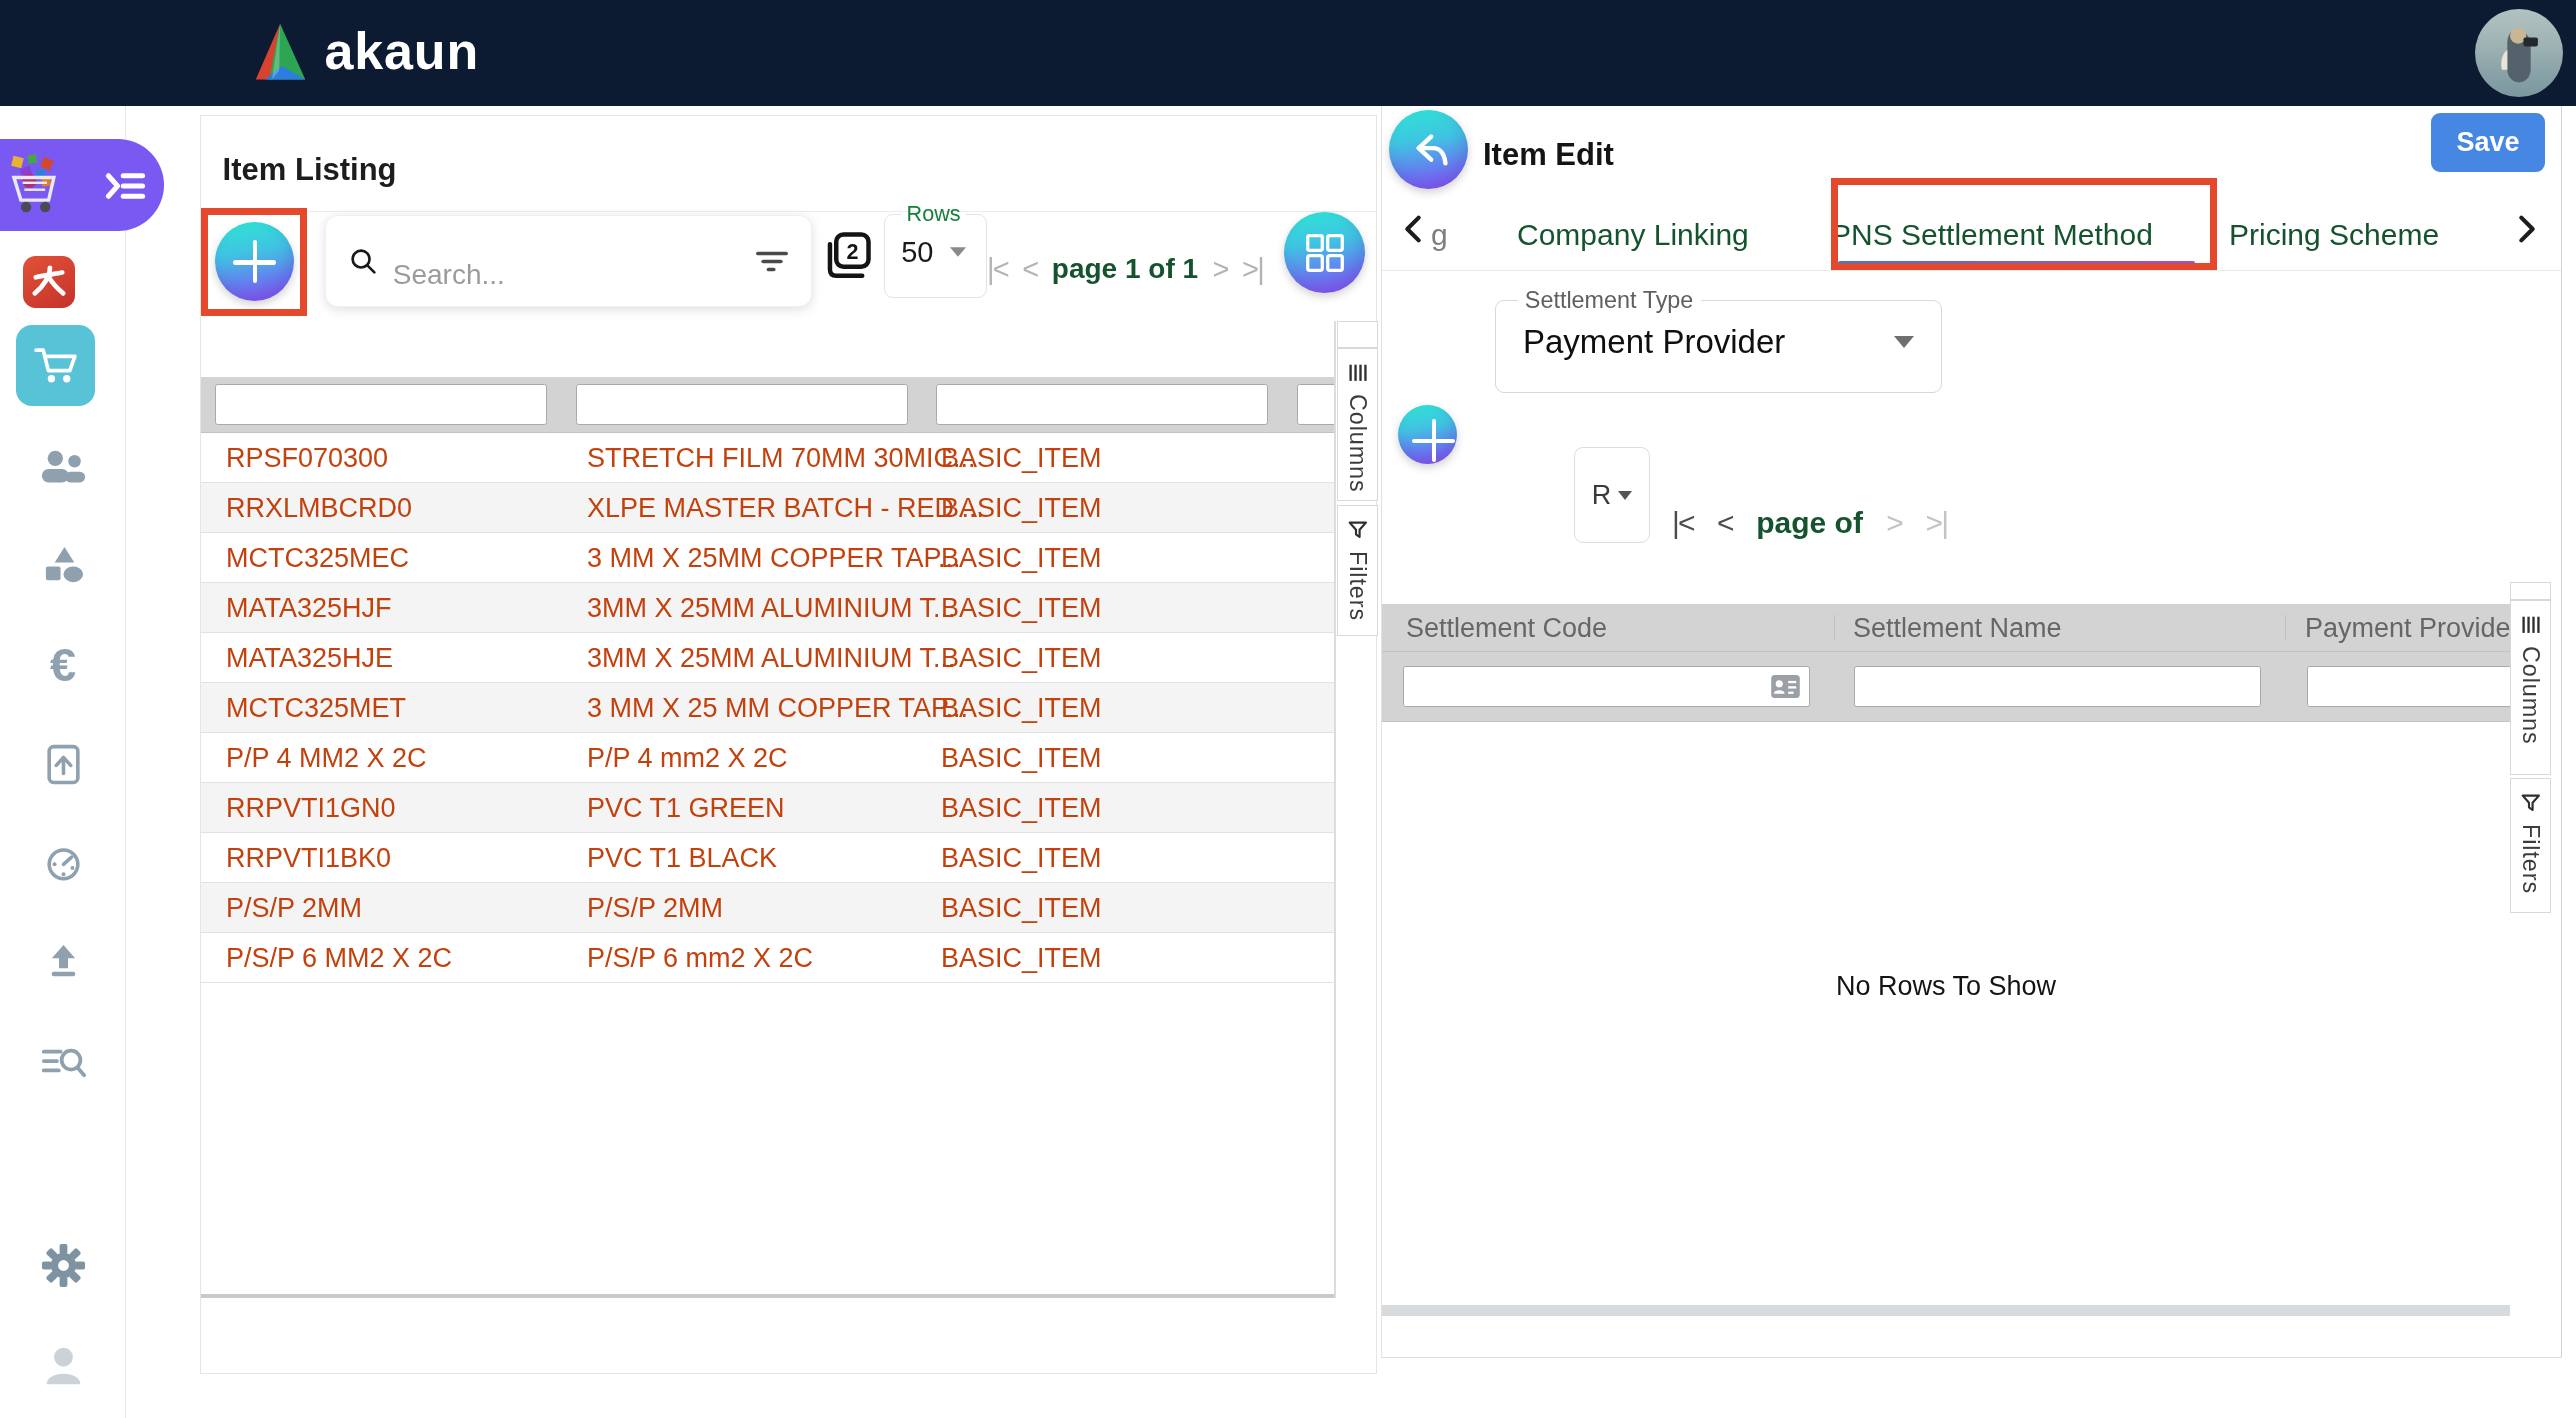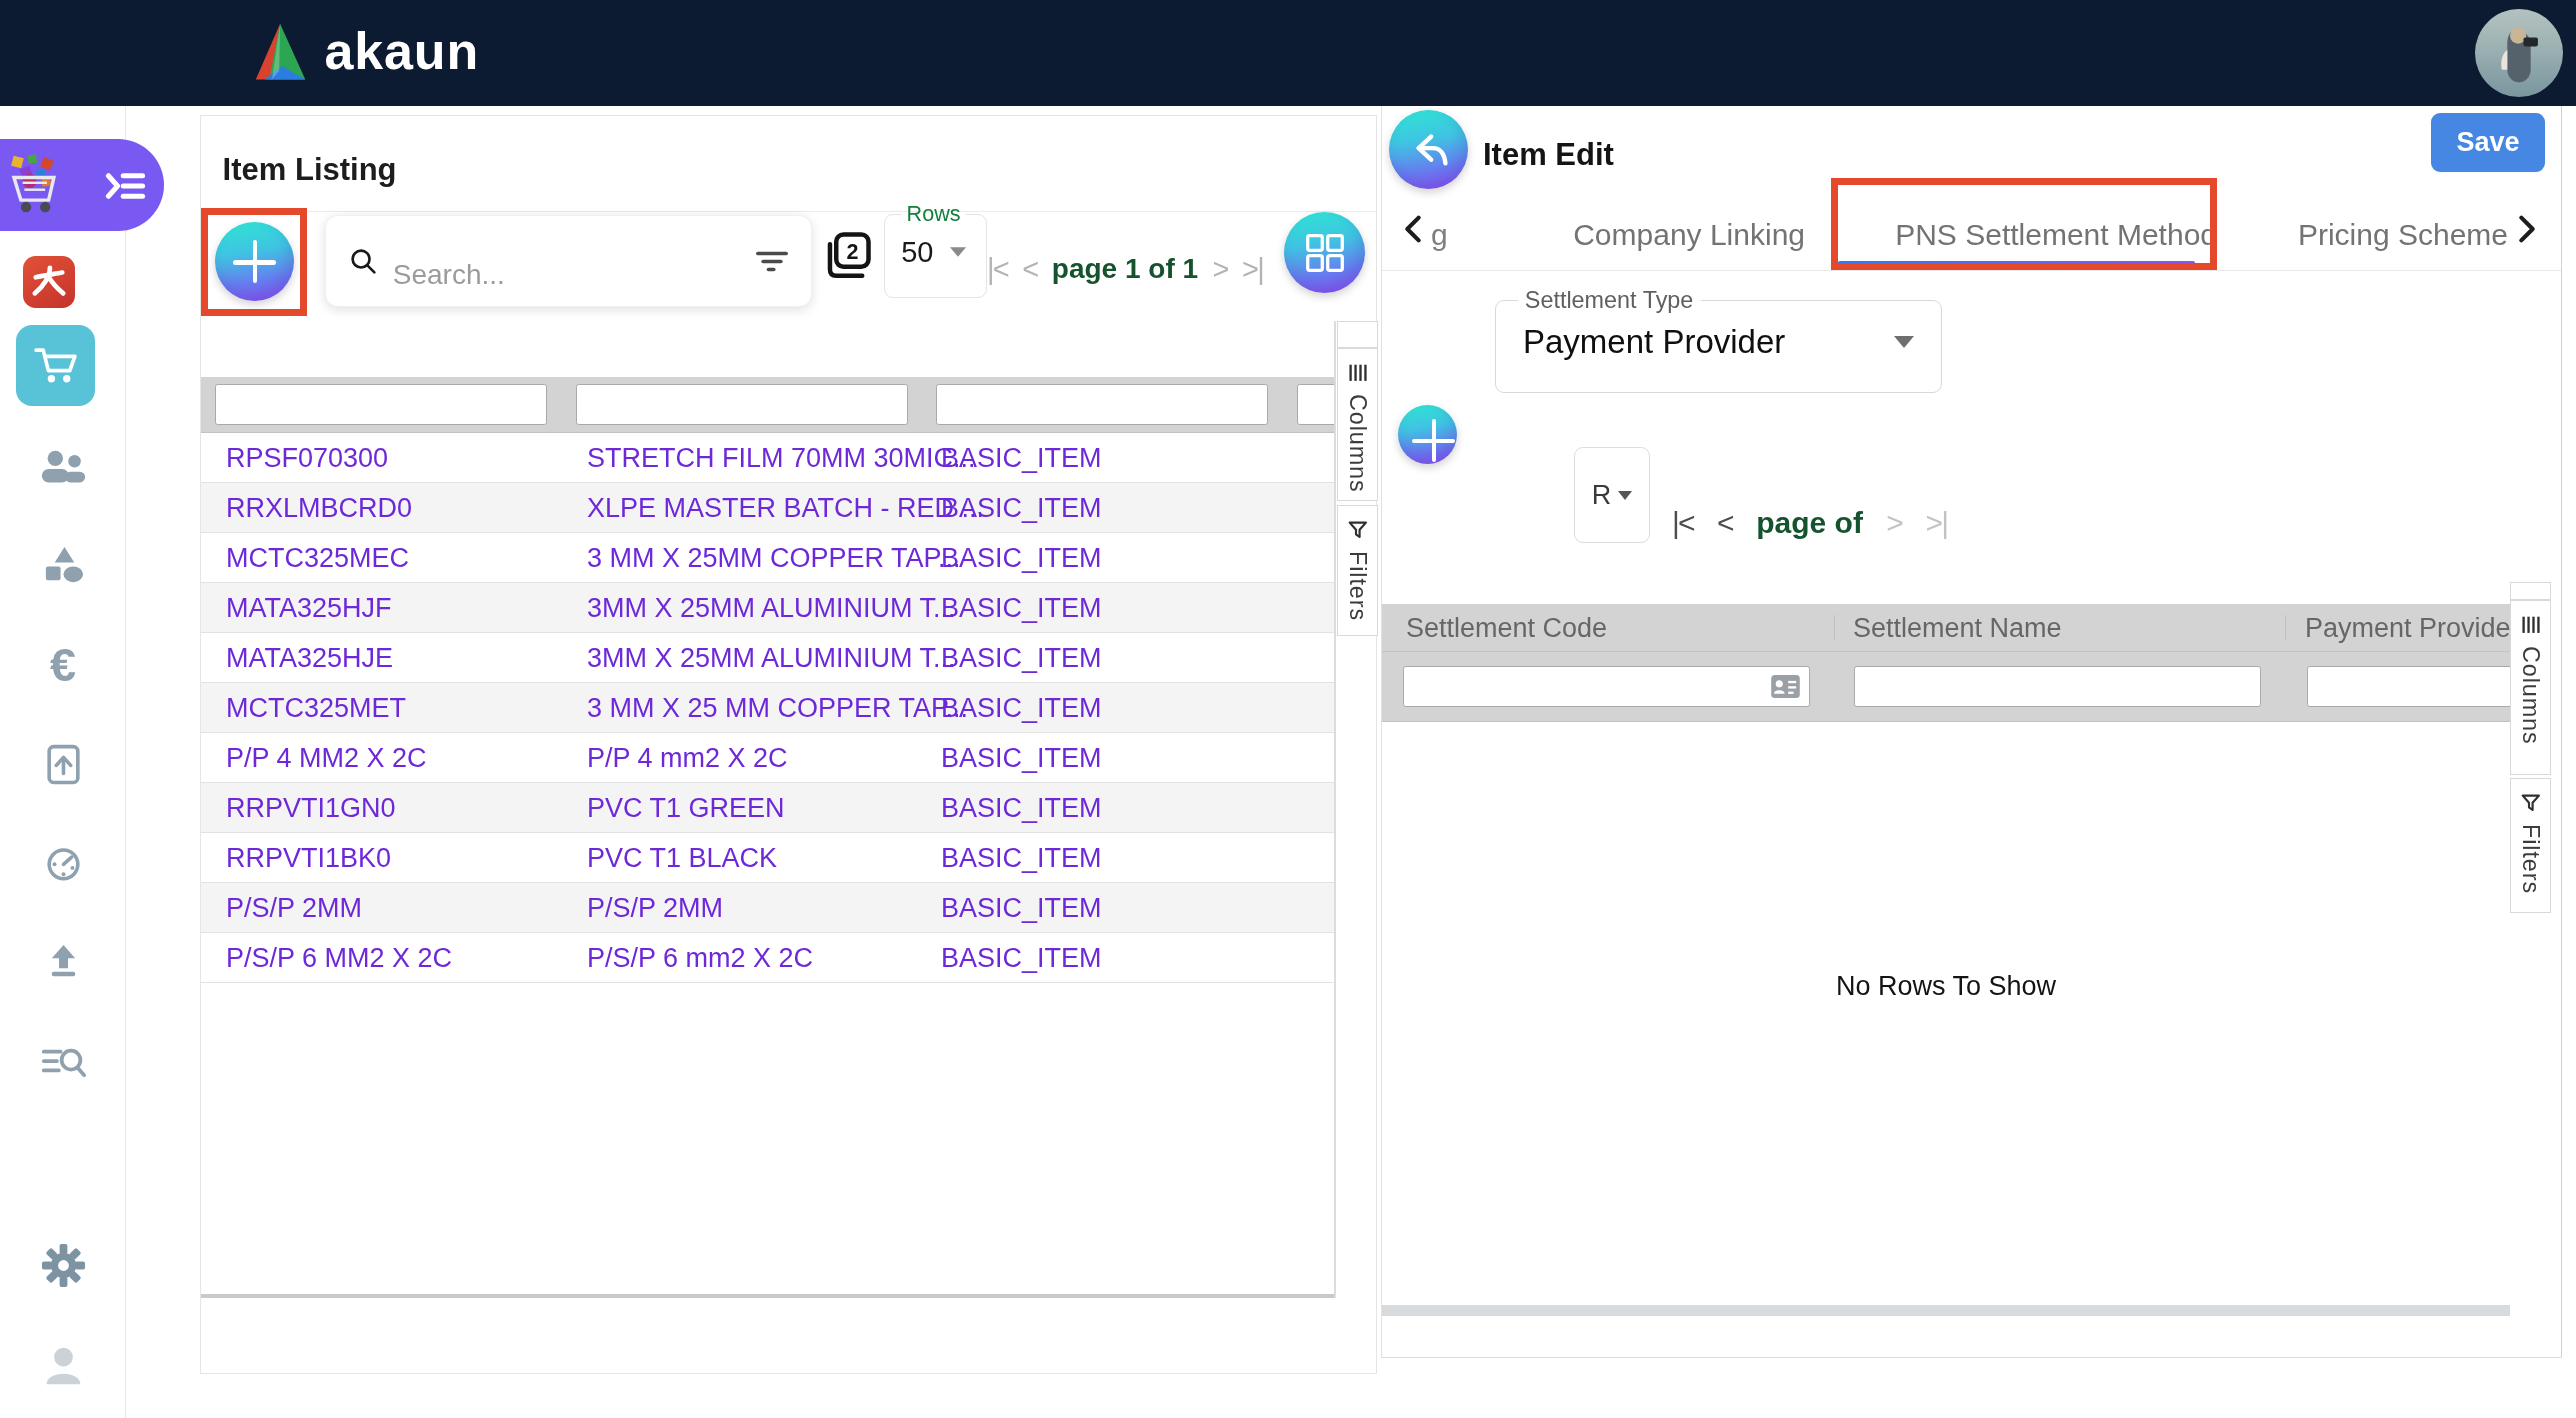--- a/index.html
+++ b/index.html
@@ -62,34 +62,34 @@
 
   
   .thead { position:absolute; background:#d3d3d3; border-bottom:0.9px solid #c2c2c2; overflow:hidden; }
   .thead .hlabel { position:absolute; top:50%; transform:translateY(-50%); font-size:27px; color:#666; font-weight:500; white-space:nowrap; }
   .vsep { position:absolute; top:10.8px; bottom:10.8px; width:0.9px; background:#bfbfbf; }
   .frow { position:absolute; background:#d3d3d3; border-bottom:0.9px solid #c2c2c2; overflow:hidden; }
   .frow input { position:absolute; height:41px; border:0.9px solid #a9a9a9; border-radius:2.7px; background:#fff; font-size:25px; padding:0 10.8px; outline:none; font-family:inherit; }
   .tbody { position:absolute; overflow:hidden; }
   .trow { position:relative; height:50px; border-bottom:0.9px solid #e2e2e2; background:#fff; }
   .trow.alt { background:#f4f4f4; }
-  .trow .cell { position:absolute; top:50%; transform:translateY(-50%); font-size:27px; color:#6d28d9; white-space:nowrap; }
+  .trow .cell { position:absolute; top:50%; transform:translateY(-50%); font-size:27px; color:#c2410c; white-space:nowrap; }
   .c1 { left:25px; } .c2 { left:386px; } .c3 { left:740px; }
 
   
   .strip-box { position:absolute; width:41px; background:#fff; border:0.9px solid #d9d9d9; }
   .strip-tab { display:flex; flex-direction:column; align-items:center; padding-top:12.6px; gap:10.8px; cursor:pointer; }
   .vtab-label { writing-mode:vertical-rl; font-size:23.4px; color:#3c3c3c; letter-spacing:0.9px; }
 
   
   .rp-title { position:absolute; left:101px; top:31px; font-size:31px; font-weight:600; color:#141414; }
   .save-btn { position:absolute; left:1049px; top:7.2px; width:114px; height:59px; background:#4687e3; border:none; border-radius:9px;
               color:#fff; font-size:27px; font-weight:600; font-family:inherit; cursor:pointer; }
   .tabbar-line { position:absolute; left:0; top:164px; width:100%; height:0.9px; background:#e9e9e9; }
-  .tab-item { position:absolute; top:112px; text-align:right; font-size:30px; color:#737373; white-space:nowrap; cursor:pointer; }
+  .tab-item { position:absolute; top:112px; text-align:left; font-size:30px; color:#14532d; white-space:nowrap; cursor:pointer; }
   .tab-frag { position:absolute; left:49px; top:112px; font-size:30px; color:#7e7e7e; }
   .tab-underline { position:absolute; left:456px; top:155px; width:357px; height:8px; border-radius:1.8px;
                    background:linear-gradient(90deg,#2e7bf5 0%,#8a55f2 100%); }
   .tab-chevron { position:absolute; top:105px; }
 
   fieldset.st-fs { position:absolute; left:113px; top:181px; width:447px; height:106px; border:1.8px solid #d8d8d8; border-radius:9px; padding:1.8px 18px; background:#fff; }
   fieldset.st-fs legend { font-size:23.4px; color:#5f5f5f; padding:0 7.2px; margin-left:3.6px; }
   .st-val { display:flex; align-items:center; justify-content:space-between; margin:7.2px 9px 0 9px; }
   .st-val span { font-size:33px; color:#0f0f0f; }
   .rsel { position:absolute; left:192px; top:341px; width:76px; height:96px; border:1.8px solid #ddd; border-radius:9px; background:#fff;

